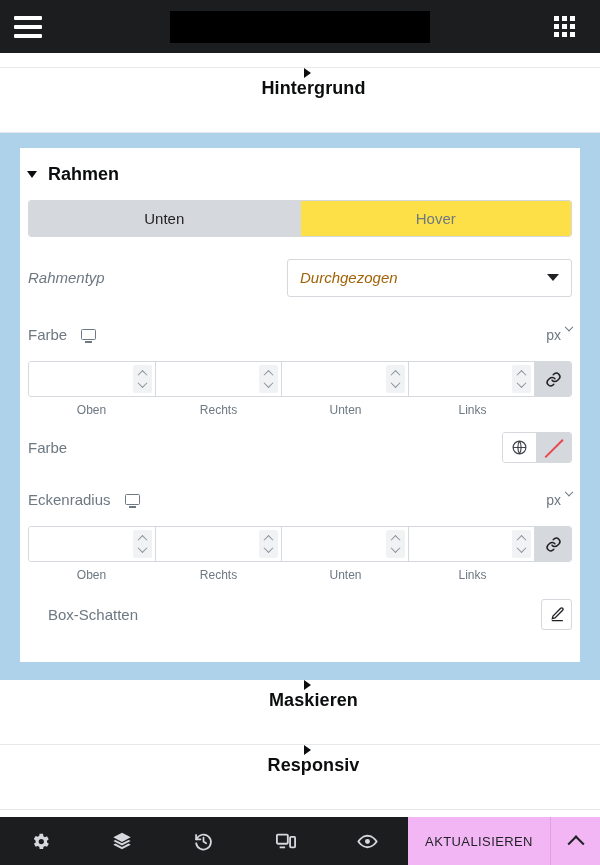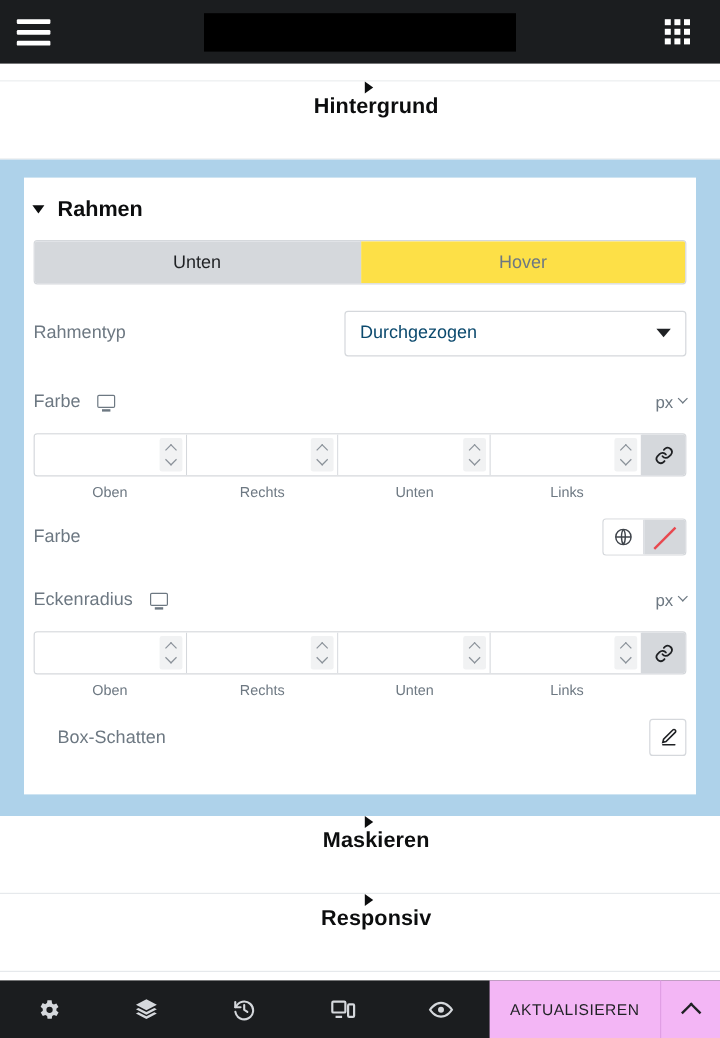--- a/index.html
+++ b/index.html
@@ -145,29 +145,29 @@
     min-height: 41px;
     margin-bottom: 6px;
   }
   .row .label {
     font-size: 15px; color: #6d7882;
     flex: none;
   }
   .row .spacer { flex: 1; }
 
   
-  .sel-row { margin-bottom: 16px; }
+  .sel-row { margin-bottom: 16px; font-style: italic; }
   .select {
     width: 285px; height: 38px;
     border: 1px solid #d5d8dc;
     border-radius: 3px;
     background: #ffffff;
     display: flex; align-items: center;
     padding: 0 12px;
-    font-size: 15px; color: #0c4a6e;
+    font-size: 15px; color: #a16207;
     cursor: pointer;
     position: relative;
   }
   .select .caret {
     position: absolute; right: 12px;
     width: 0; height: 0;
     border-left: 6px solid transparent;
     border-right: 6px solid transparent;
     border-top: 7px solid #1f2124;
   }
@@ -185,21 +185,21 @@
   .mon::after {
     content: ""; position: absolute;
     left: 3px; bottom: -4px;
     width: 7px; height: 2px;
     background: #6d7882;
   }
 
   
   .unit {
     font-size: 14px; color: #6d7882;
-    display: flex; align-items: center; gap: 5px;
+    display: flex; gap: 5px;
     cursor: pointer;
   }
   .unit .chev {
     display: inline-block;
     width: 6px; height: 6px;
     border-right: 1.4px solid #6d7882;
     border-bottom: 1.4px solid #6d7882;
     transform: rotate(45deg) translate(-2px,-2px);
   }
 

